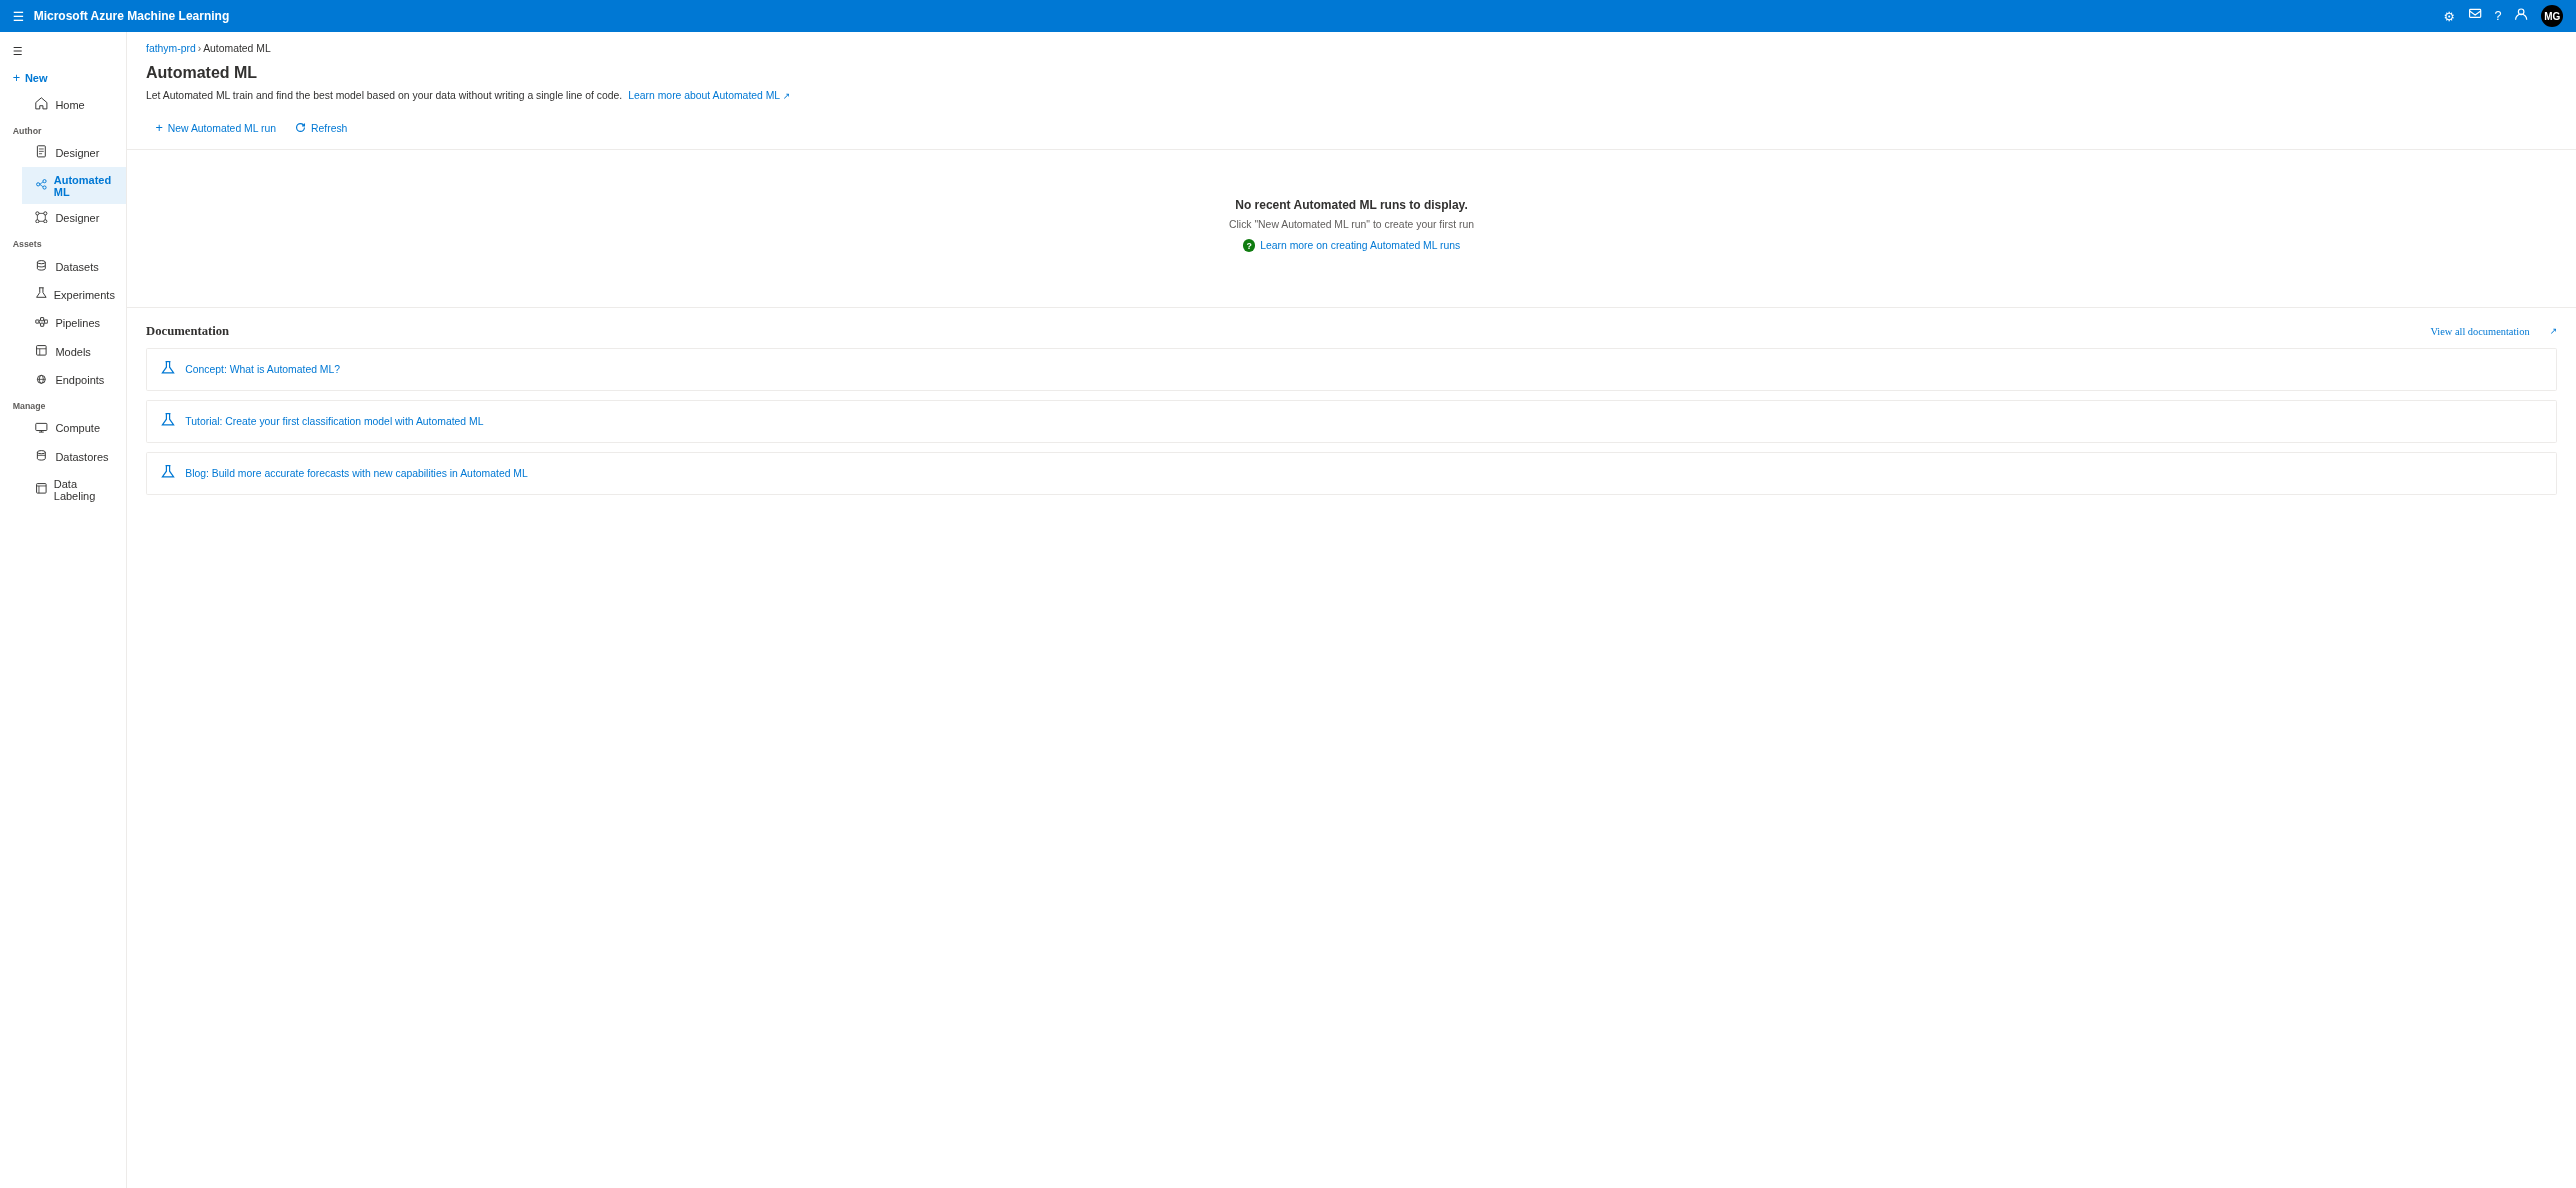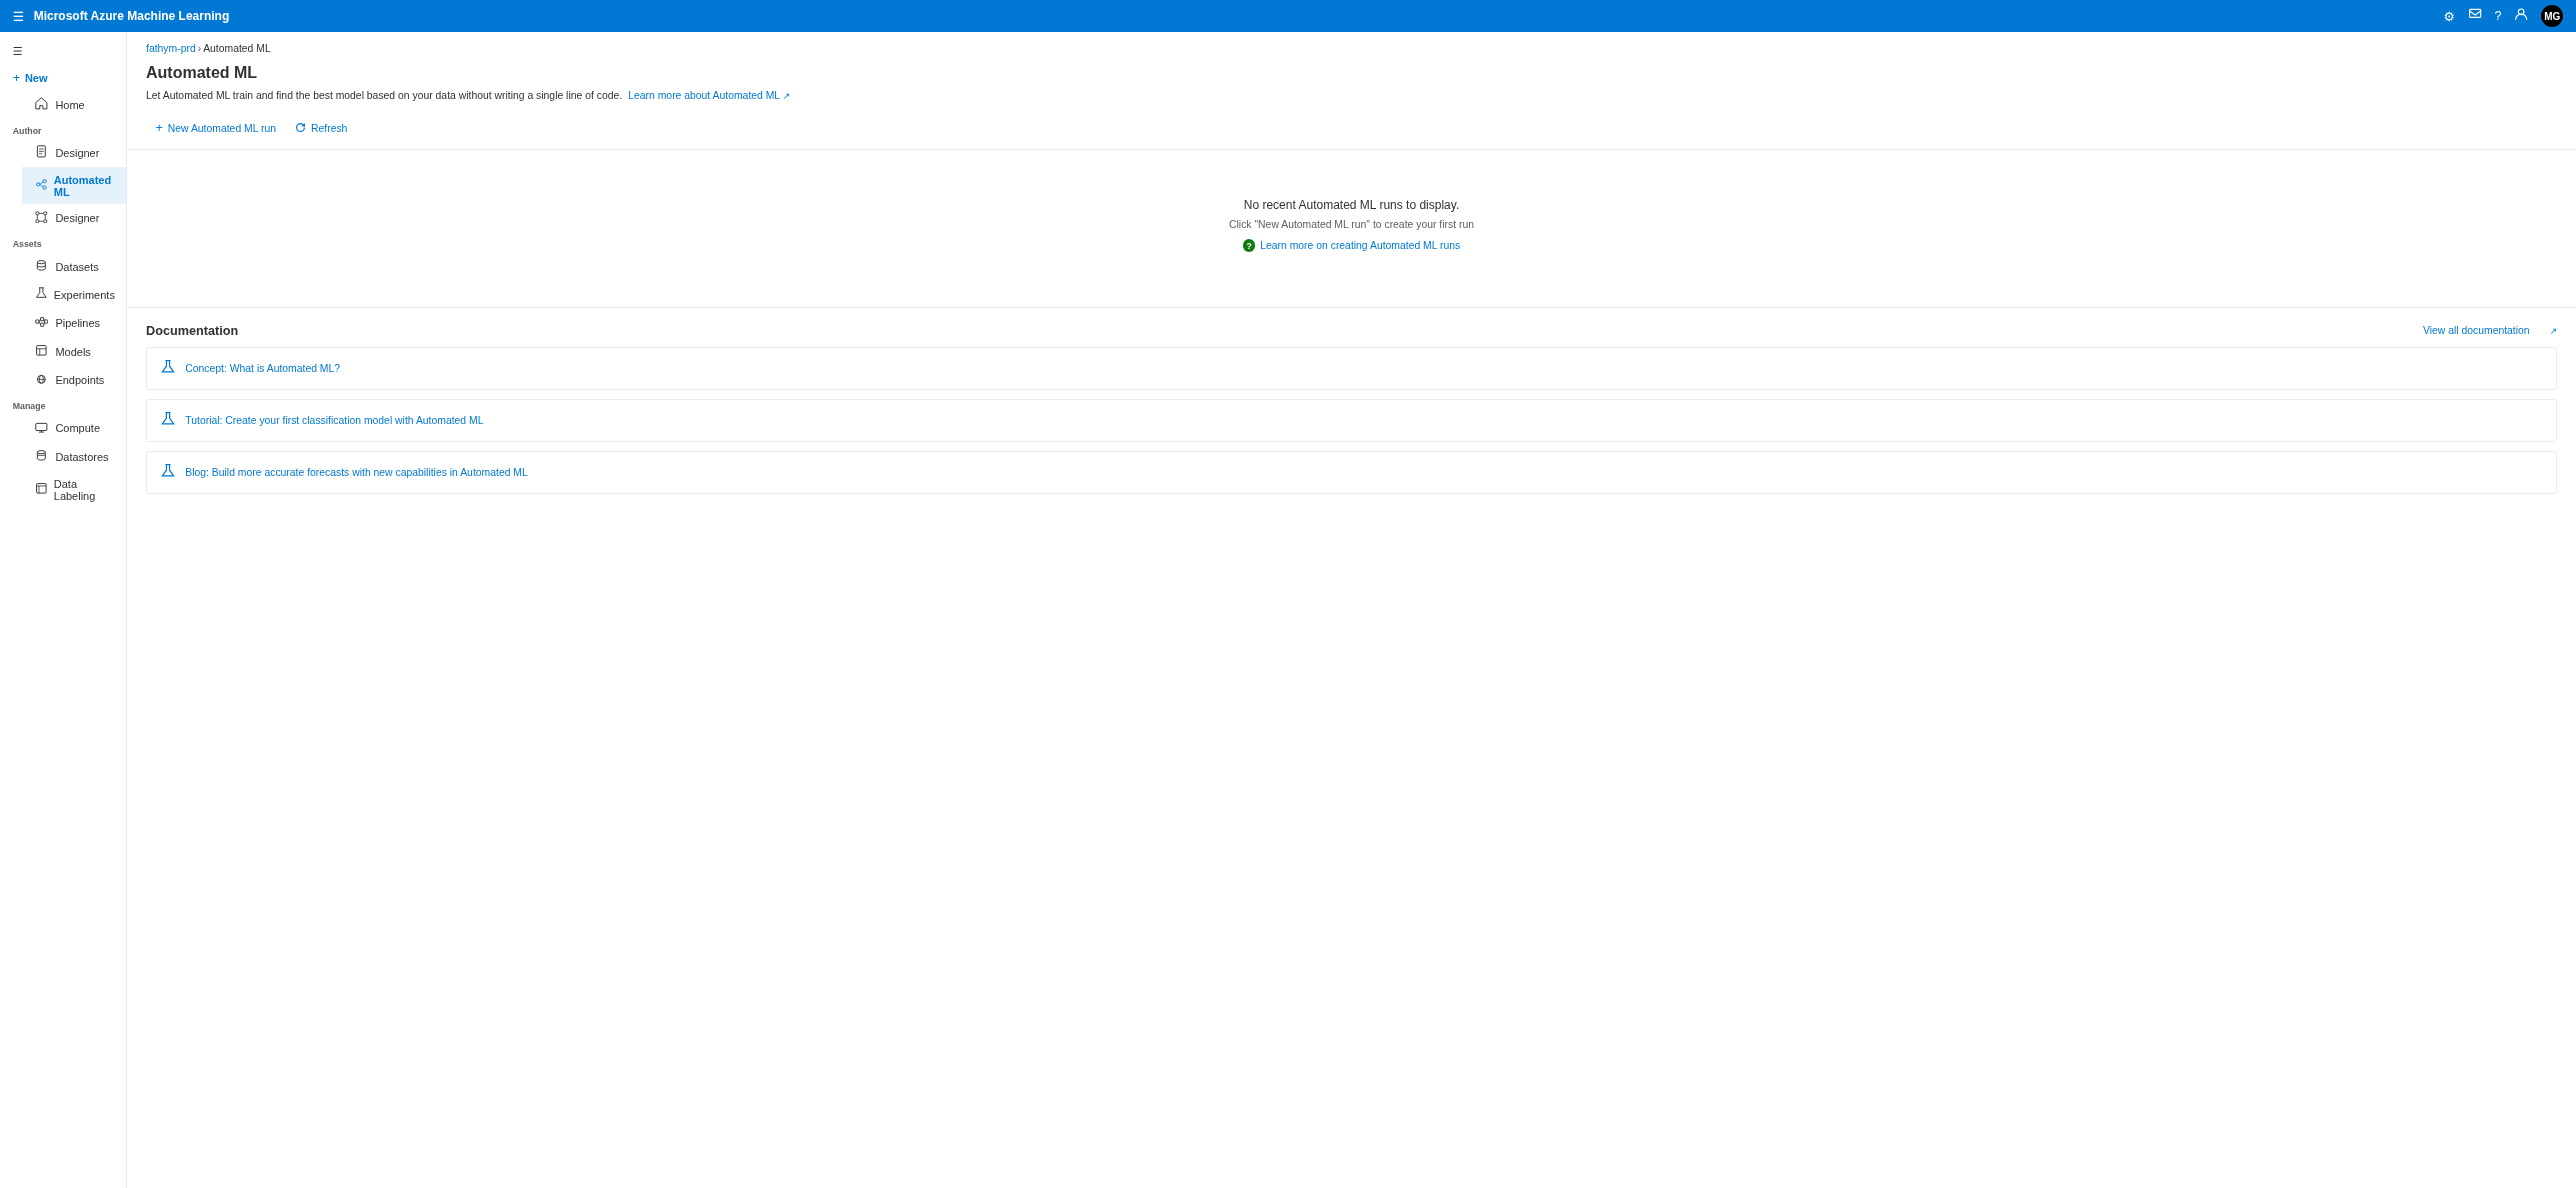--- a/index.html
+++ b/index.html
@@ -86,33 +86,34 @@
       display: flex; align-items: center; gap: 4.8px;
       padding: 4.8px 9.6px; border: none; background: none;
       color: #0078d4; font-size: 10.4px; cursor: pointer; font-family: 'Segoe UI', sans-serif;
     }
 
     
     .empty-state {
       display: flex; flex-direction: column; align-items: center; justify-content: center;
       padding: 48px 19px; text-align: center;
     }
-    .empty-state-title { font-size: 12px; font-weight: 400; color: #323130; margin-bottom: 6.4px; }
+    .empty-state-title { font-size: 12px; font-weight: 700; color: #323130; margin-bottom: 6.4px; }
     .empty-state-desc { font-size: 10.4px; color: #605e5c; margin-bottom: 9.6px; }
     .empty-state-link { display: flex; align-items: center; gap: 4.8px; color: #0078d4; font-size: 10.4px; text-decoration: none; cursor: pointer; }
 
     
     .doc-section {
       padding: 16px 19px;
       border-top: 0.8px solid #edebe9;
       margin-top: 6.4px;
     }
     .doc-header {
       display: flex; justify-content: space-between; align-items: center;
       margin-bottom: 9.6px;
+      font-family: Liberation Serif, serif;
     }
     .doc-title { font-size: 12.7px; font-weight: 600; color: #323130; }
     .doc-view-all { color: #0078d4; font-size: 10.4px; cursor: pointer; text-decoration: none; display: flex; align-items: center; gap: 20px; }
 
     .doc-card {
       border: 0.8px solid #edebe9; border-radius: 1.6px;
       padding: 11px 12.7px; margin-bottom: 9px;
       display: flex; align-items: center; gap: 9.6px;
       cursor: pointer;
     }

